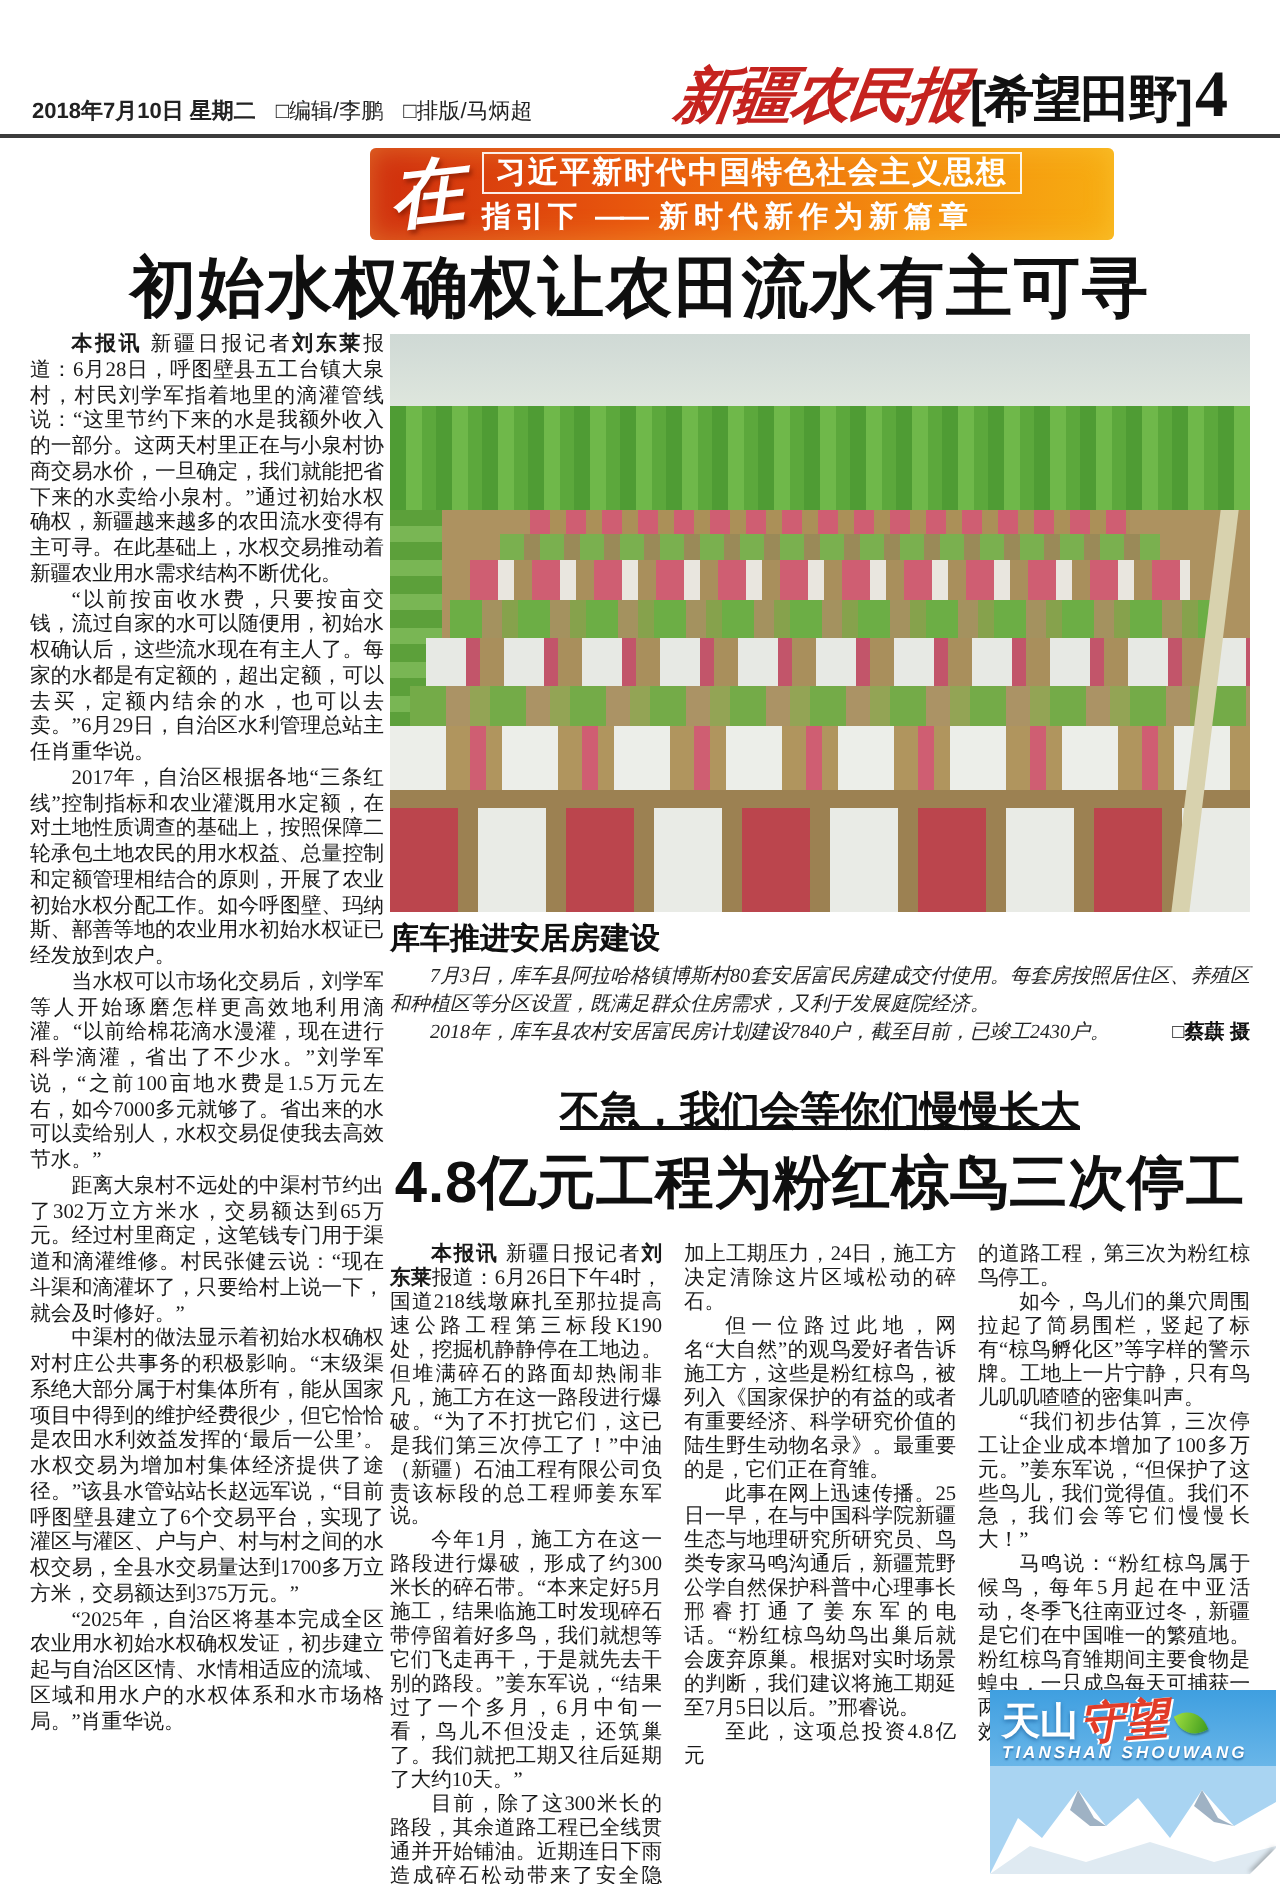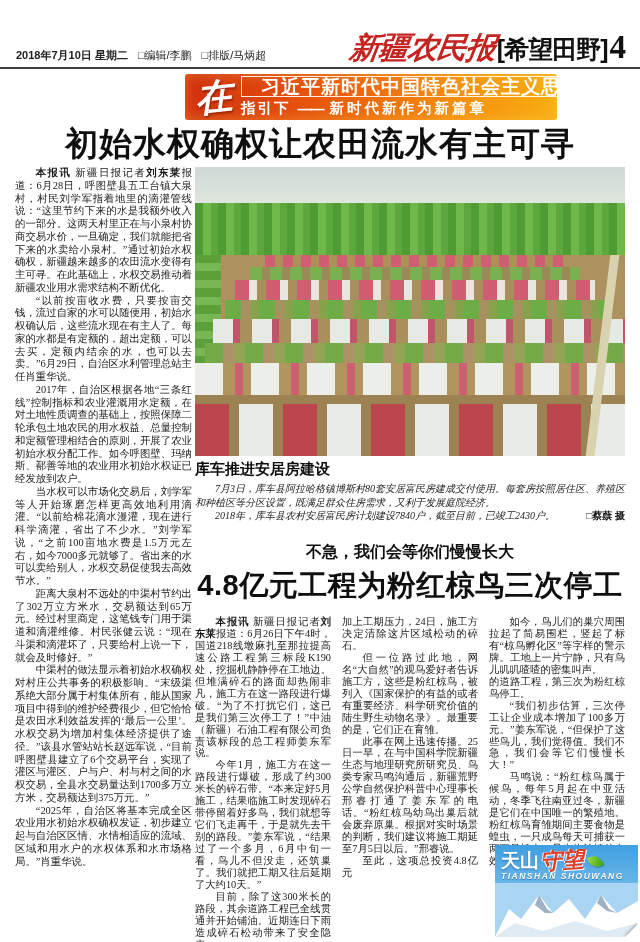--- a/index.html
+++ b/index.html
@@ -1,42 +1,42 @@
 <!DOCTYPE html>
 <html><head>
 <meta charset="utf-8">
 <style>
   html,body { margin:0; padding:0; background:#ffffff; }
   .page { position:relative; width:640px; height:942px; background:#fff; overflow:hidden;
           font-family:"Liberation Serif","DejaVu Serif",serif; color:#1a1a1a; }
 
   
-  .hdr { position:absolute; top:28px; left:16px; right:14px; display:flex;
+  .hdr { position:absolute; top:28px; left:16px; right:26px; display:flex;
          justify-content:space-between; align-items:flex-end;gap:36px; }
   .hdr-left { font-family:"Liberation Sans","DejaVu Sans",sans-serif; font-size:11px;
               color:#222; display:flex; gap:10px; align-items:baseline; padding-bottom:6px;}
   .hdr-date { font-weight:bold; }
   .hdr-right { display:flex; align-items:baseline; gap:2px; }
   .masthead { display:inline-block; font-style:italic; font-weight:bold; font-size:30px;
               color:#c5231f; transform:skewX(-8deg); letter-spacing:-1px; }
   .section  { font-family:"Liberation Sans","DejaVu Sans",sans-serif; font-weight:900;
               font-size:25px; color:#111; letter-spacing:-1px; }
   .pageno   { font-size:33px; font-weight:bold; color:#111; }
   .hdr-rule { position:absolute; top:67px; left:0; width:640px; height:2px; background:#3c3c3c; }
 
   
   .banner { position:absolute; top:74px; left:185px; width:372px; height:46px; box-sizing:border-box;
             display:flex; align-items:center; gap:9px; padding:2px 10px; border-radius:3px;
             background:linear-gradient(95deg,#cf2e0e 0%,#e8560d 35%,#f5920f 75%,#f7ae12 100%);
             box-shadow:inset 0 0 14px rgba(255,220,90,.35); }
   .zai { font-size:37px; line-height:1; color:#fff; font-weight:bold; font-style:italic;
          transform:rotate(-6deg); text-shadow:1px 2px 2px rgba(110,20,0,.55); }
   .banner-right { display:flex; flex-direction:column; }
-  .b-line1 { border:1px solid rgba(255,255,255,.9); color:#fff; font-weight:bold; font-size:19px;
-             line-height:19px; padding:0 19px; letter-spacing:1px; white-space:nowrap;
+  .b-line1 { border:1px solid rgba(255,255,255,.9); color:#fff; font-weight:bold; font-size:15px;
+             line-height:19px; padding:0 6px; letter-spacing:1px; white-space:nowrap;
              font-family:"Liberation Sans","DejaVu Sans",sans-serif; }
   .b-line2 { color:#fff; font-size:14.5px; margin-top:2px; display:flex; align-items:center; gap:7px;
              font-family:"Liberation Sans","DejaVu Sans",sans-serif;text-align:right; }
   .b-line2 b { font-weight:bold; letter-spacing:2px; }
   .b-dash { letter-spacing:-2px; font-weight:bold; }
   .b-script { font-family:"Liberation Serif","DejaVu Serif",serif; 
               font-weight:bold; letter-spacing:3px; }
 
   
   .headline1 { position:absolute; top:122px; left:0; width:640px; margin:0; text-align:center;
@@ -85,21 +85,21 @@
   .cap-body { margin:0; font-size:10px; line-height:13.5px; font-style:italic;
               text-align:justify; text-indent:2em; color:#222; }
   .cap-row { display:flex; justify-content:space-between; align-items:baseline; }
   .cap-row .cap-body { flex:1; }
   .credit { font-style:normal; font-weight:bold; font-size:10px; white-space:nowrap;
             font-family:"Liberation Sans","DejaVu Sans",sans-serif; color:#111; margin-left:8px;}
 
   
   .article2 { position:absolute; left:195px; top:542px; width:430px; }
   .kicker { text-align:center; font-family:"Liberation Sans","DejaVu Sans",sans-serif;
-            font-weight:bold; font-size:16px; color:#0f0f0f; }
+            font-weight:bold; font-size:20px; color:#0f0f0f;text-decoration:underline; }
   .headline2 { margin:3px 0 10px 0; text-align:center; font-family:"Liberation Sans","DejaVu Sans",sans-serif;
                font-weight:900; font-size:29px; letter-spacing:0.5px; color:#0f0f0f; }
   .cols { display:flex; gap:11px; }
   .cols .col { flex:1; font-size:10.3px; line-height:11.95px; text-align:justify; }
 
   
   .ts-logo { position:absolute; left:495px; top:845px; width:143px; height:92px; overflow:hidden;
              background:linear-gradient(180deg,#3f9fe0 0%,#7cc0ec 60%); }
   .ts-row1 { position:absolute; top:1px; left:6px; display:flex; align-items:center; gap:1px; }
   .ts-black { font-family:"Liberation Sans","DejaVu Sans",sans-serif; font-weight:900;
@@ -201,22 +201,22 @@
       <div class="col">
         <div>
             <p class="para cont">加上工期压力，24日，施工方决定清除这片区域松动的碎石。</p>
             <p class="para">但一位路过此地，网名“大自然”的观鸟爱好者告诉施工方，这些是粉红椋鸟，被列入《国家保护的有益的或者有重要经济、科学研究价值的陆生野生动物名录》。最重要的是，它们正在育雏。</p>
             <p class="para">此事在网上迅速传播。25日一早，在与中国科学院新疆生态与地理研究所研究员、鸟类专家马鸣沟通后，新疆荒野公学自然保护科普中心理事长邢睿打通了姜东军的电话。“粉红椋鸟幼鸟出巢后就会废弃原巢。根据对实时场景的判断，我们建议将施工期延至7月5日以后。”邢睿说。</p>
             <p class="para">至此，这项总投资4.8亿元</p>
           </div>
       </div>
       <div class="col">
         <div>
+            <p class="para cont">的道路工程，第三次为粉红椋鸟停工。</p>
             <p class="para">如今，鸟儿们的巢穴周围拉起了简易围栏，竖起了标有“椋鸟孵化区”等字样的警示牌。工地上一片宁静，只有鸟儿叽叽喳喳的密集叫声。</p>
-            <p class="para cont">的道路工程，第三次为粉红椋鸟停工。</p>
             <p class="para">“我们初步估算，三次停工让企业成本增加了100多万元。”姜东军说，“但保护了这些鸟儿，我们觉得值。我们不急，我们会等它们慢慢长大！”</p>
             <p class="para">马鸣说：“粉红椋鸟属于候鸟，每年5月起在中亚活动，冬季飞往南亚过冬，新疆是它们在中国唯一的繁殖地。粉红椋鸟育雏期间主要食物是蝗虫，一只成鸟每天可捕获一两百只蝗虫，是生物治蝗的有效种群。”</p>
           </div>
       </div>
     </div>
   </div>
 
   <div class="ts-logo">
     <svg class="ts-mts" viewBox="0 0 143 54" preserveAspectRatio="none">
       <rect x="0" y="0" width="143" height="54" fill="#a9d4f2"></rect>

